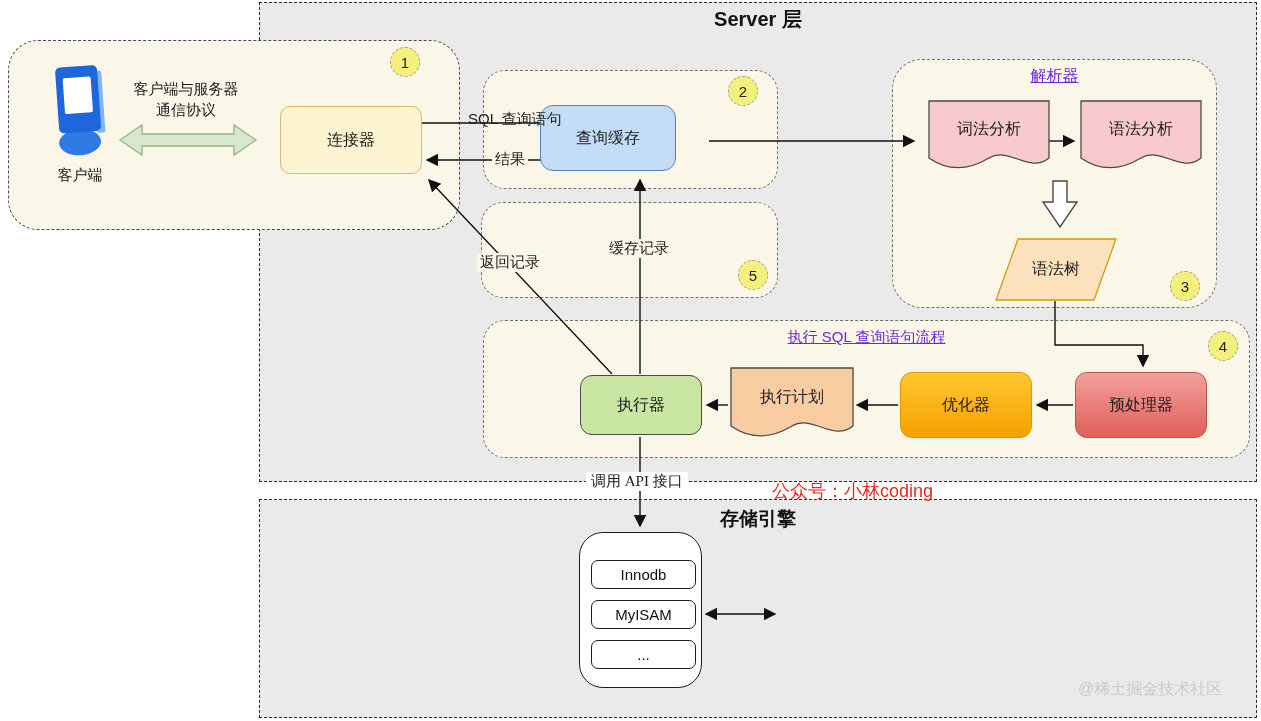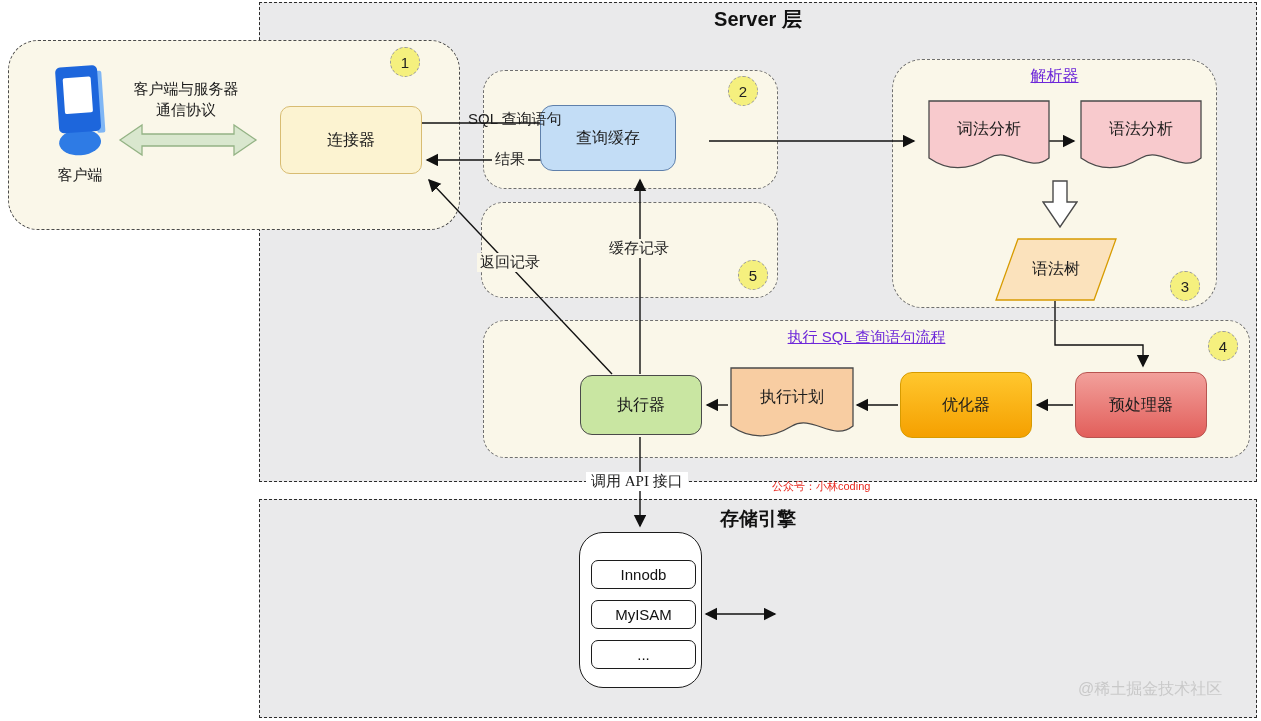--- a/index.html
+++ b/index.html
@@ -41,21 +41,21 @@
   .flabel { position:absolute; font-size:15px; color:#1c1c1c; z-index:4; white-space:nowrap; }
   .flabel.bg-beige { background:#FAF7E9; padding:0 3px; }
   .flabel.bg-white { background:#ffffff; padding:0 5px;font-family:Liberation Serif, serif; }
 
   
   .storage-box { position:absolute; background:#fff; border:1.5px solid #1c1c1c; border-radius:24px; z-index:3; }
   .engine-item { position:absolute; width:105px; height:29px; background:#fff; border:1.2px solid #1c1c1c;
                  border-radius:7px; display:flex; align-items:center; justify-content:center;
                  font-size:15px; color:#111; z-index:4; }
 
-  .wechat { position:absolute; font-size:11px; color:#E8281E; z-index:4; white-space:nowrap; }
+  .wechat { position:absolute; font-size:18px; color:#E8281E; z-index:4; white-space:nowrap; }
   .watermark { position:absolute; font-size:16px; color:#C9C9C9; z-index:4; white-space:nowrap; }
 
   .proto-text { position:absolute; width:160px; text-align:center; font-size:15px; line-height:21px;
                 color:#1c1c1c; z-index:3; }
   .client-label { position:absolute; width:100px; text-align:center; font-size:15px; color:#1c1c1c; z-index:3; }
 </style>
 </head>
 <body>
 
 <div class="stage">

